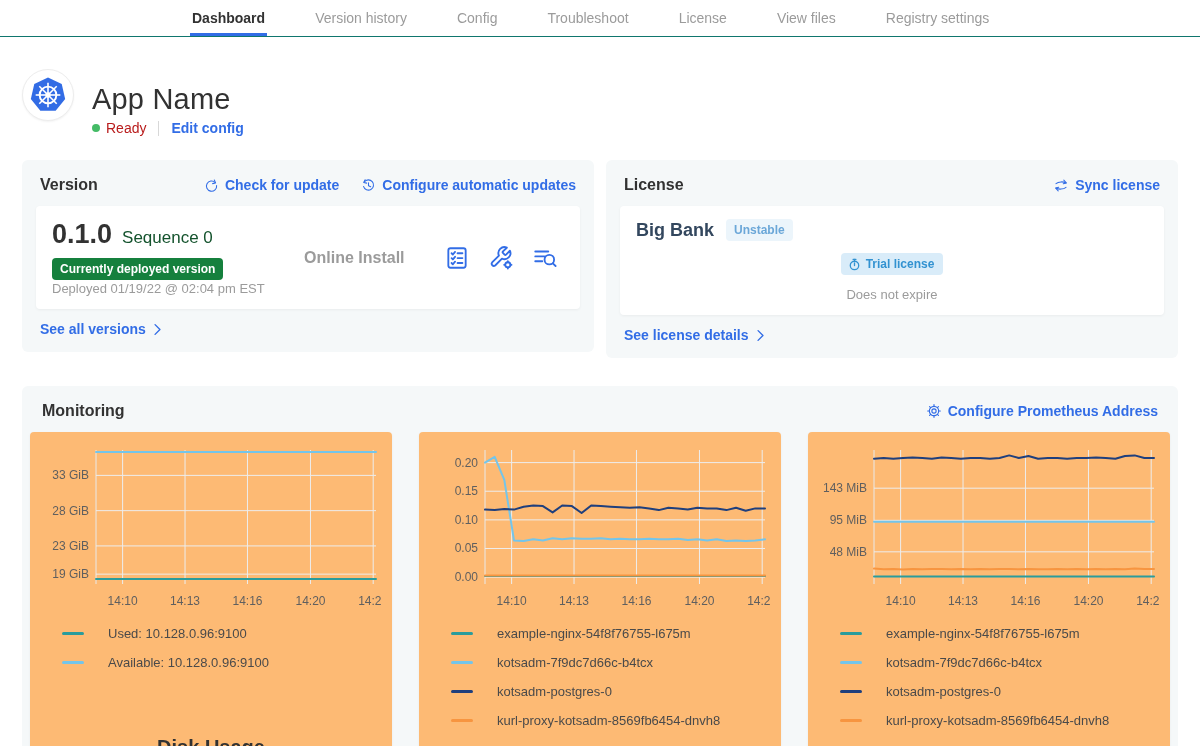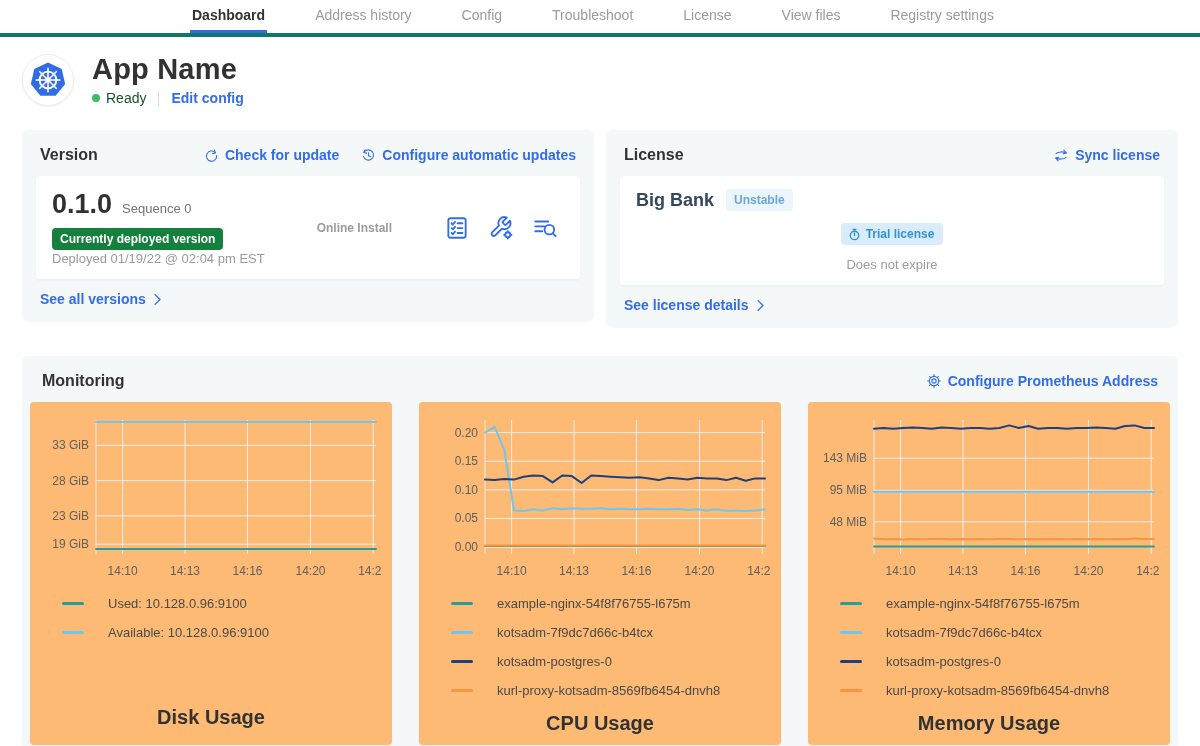--- a/index.html
+++ b/index.html
@@ -4,62 +4,62 @@
 <style>
   * { margin:0; padding:0; box-sizing:border-box; }
   html,body { background:#fff; }
   body {
     width:1200px; height:746px; overflow:hidden;
     font-family:"Liberation Sans","DejaVu Sans",sans-serif;
     color:#323232;
   }
   
   .topnav {
-    height:37px; background:#fff; border-bottom:4px solid #0f766e;
+    height:37px; background:#fff; border-bottom:1px solid #0f766e;
     display:flex; align-items:flex-end; padding-left:190px;
   }
   .tab {
     display:inline-block; margin-right:46px; font-size:14px; color:#9b9b9b;
     padding:9px 2px 7px; border-bottom:3px solid transparent; cursor:pointer;
     text-decoration:none;
   }
   .tab.active { color:#323232; font-weight:bold; border-bottom-color:#326de6; }
   
   .app-header { display:flex; align-items:center; padding:16px 30px 10px 22px; }
   .app-logo {
     width:52px; height:52px; border-radius:50%; background:#fff;
     border:1px solid #ededed; box-shadow:0 1px 2px rgba(0,0,0,.05);
     display:flex; align-items:center; justify-content:center; margin-right:18px;
   }
-  .app-title { font-size:29px; font-weight:bold; color:#323232; letter-spacing:.2px; }
+  .app-title { font-size:29px; font-weight:normal; color:#323232; letter-spacing:.2px;margin-top:30px; }
   .app-sub { display:flex; align-items:center; margin-top:4px; font-size:14px; }
   .status-dot { width:8px; height:8px; border-radius:50%; background:#44bb66; margin-right:6px; }
-  .status-text { color:#14532d; }
+  .status-text { color:#b91c1c; }
   .sub-divider { width:1px; height:15px; background:#d8d8d8; margin:0 12px; }
   .link { color:#326de6; font-weight:bold; font-size:14px; text-decoration:none; cursor:pointer; display:inline-flex; align-items:center; gap:6px; }
   
   .cards-row { display:flex; align-items:flex-start; gap:12px; margin:14px 22px 0; }
   .card { background:#f5f8f9; border-radius:6px; padding:14px 14px 14px; flex:1; }
   .card-head { display:flex; align-items:center; justify-content:space-between; padding:2px 4px 12px; }
   .card-title { font-size:16px; font-weight:bold; color:#323232; }
   .card-actions { display:flex; align-items:center; gap:22px; }
   .inner-card {
     background:#fff; border-radius:4px; padding:13px 16px;
     box-shadow:0 1px 3px rgba(0,0,0,.05);
   }
   .version-inner { display:flex; align-items:center; justify-content:space-between; }
   .ver-row { display:flex; align-items:baseline; }
   .ver-number { font-size:27px; font-weight:bold; color:#323232; }
-  .ver-seq { font-size:13px; color:#737373; margin-left:10px; }
+  .ver-seq { font-size:17px; color:#14532d; margin-left:10px; }
   .deployed-badge {
     display:inline-block; background:#15803d; color:#fff; font-size:12px; font-weight:bold;
     border-radius:4px; padding:4px 8px; margin-top:8px;
   }
   .deployed-at { font-size:13px; color:#9b9b9b; margin-top:1px; }
-  .install-type { font-size:12px; font-weight:bold; color:#9b9b9b; }
+  .install-type { font-size:16px; font-weight:bold; color:#9b9b9b; }
   .ver-icons { display:flex; align-items:center; gap:18px; padding-right:6px; }
   .icon-btn { cursor:pointer; display:inline-flex; }
   .see-link { margin-top:12px; padding-left:4px; display:inline-flex; }
   
   .lic-row1 { display:flex; align-items:center; gap:12px; }
   .lic-name { font-size:18px; font-weight:bold; color:#33475e; }
   .badge-unstable {
     background:#ecf5fb; color:#6ba7d8; font-size:12px; font-weight:bold;
     border-radius:4px; padding:4px 8px;
   }
@@ -84,21 +84,21 @@
   .dash { width:22px; height:3px; border-radius:2px; flex:none; }
   .legend-label { font-size:13px; color:#4a4a4a; margin-left:24px; }
   .chart-title { margin-top:auto; margin-bottom:16px; text-align:center; font-size:20px; font-weight:bold; color:#323232; }
   .blue-ic { stroke:#326de6; fill:none; stroke-width:1.7; stroke-linecap:round; stroke-linejoin:round; }
 </style>
 </head>
 <body>
 
 <nav class="topnav">
   <a class="tab active">Dashboard</a>
-  <a class="tab">Address history</a>
+  <a class="tab">Version history</a>
   <a class="tab">Config</a>
   <a class="tab">Troubleshoot</a>
   <a class="tab">License</a>
   <a class="tab">View files</a>
   <a class="tab">Registry settings</a>
 </nav>
 
 <header class="app-header">
   <div class="app-logo">
     <svg width="44" height="44" viewBox="0 0 50 50">

